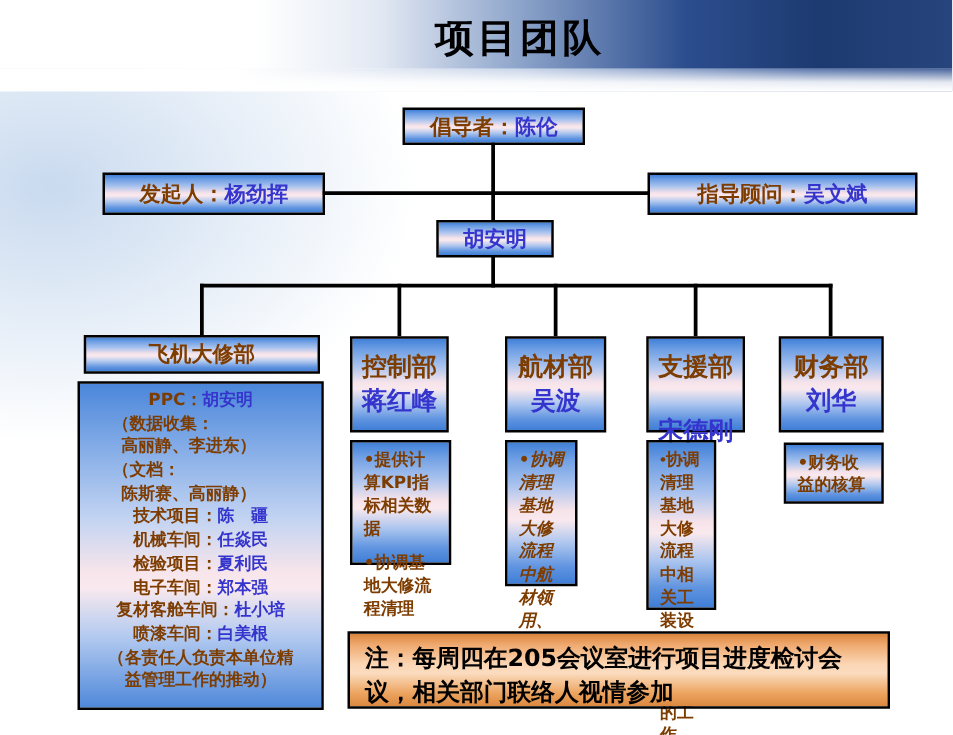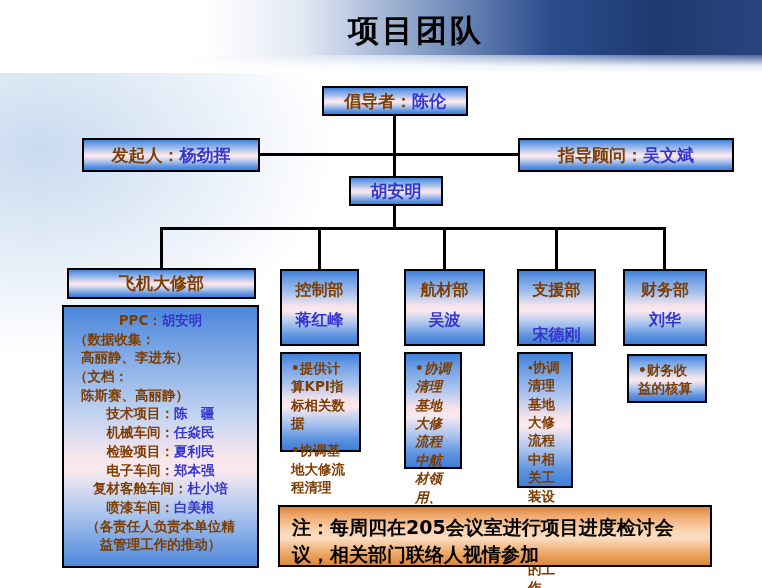--- a/index.html
+++ b/index.html
@@ -32,26 +32,26 @@
     background:linear-gradient(180deg,#4080d8 0%,#6f9fe4 12%,#a8c2ee 30%,#f6e3ea 48%,#f9e9ee 55%,#aac4ee 72%,#6094e0 88%,#3f7ed6 100%);
   }
   .bigbox{
     background:linear-gradient(180deg,#4a86da 0%,#7fa9e6 18%,#c3d4f2 42%,#f7e5eb 58%,#f9e9ee 63%,#b3caf0 78%,#4f88da 100%);
   }
   .cbox{display:flex;align-items:center;justify-content:center;}
   .lbl{color:#7d3c00;font-weight:bold;}
   .nm{color:#3535cd;font-weight:bold;}
   .fs17{font-size:17px;white-space:nowrap;}
   .dept{display:flex;flex-direction:column;align-items:center;justify-content:space-between;
-        padding:9px 2px 13px;font-size:16px;}
+        padding:9px 2px 13px;font-size:20px;}
   .duties{padding:5px 9px;font-size:13.5px;line-height:1.36;}
   .duties p{margin:0 0 9px 0;color:#7d3c00;font-weight:bold;word-break:break-all;}
   .duties p:last-child{margin-bottom:0;}
   
-  .detail{padding:4px 5px;font-size:13.5px;line-height:1.385;}
+  .detail{padding:4px 21px;font-size:13.5px;line-height:1.385;}
   .detail .ln{white-space:nowrap;}
   .l-center{text-align:center;}
   .l-left{text-align:left;padding-left:5px;}
   .l-left2{text-align:left;padding-left:12px;}
   
   .notebox{
     position:absolute;box-sizing:border-box;border:2px solid #000;
     background:linear-gradient(180deg,#d9843b 0%,#efa96f 15%,#fbd6b4 42%,#fbdcc0 54%,#eca45f 82%,#db8840 100%);
     padding:7px 12px;font-size:19px;line-height:1.42;font-weight:bold;color:#000;
   }

